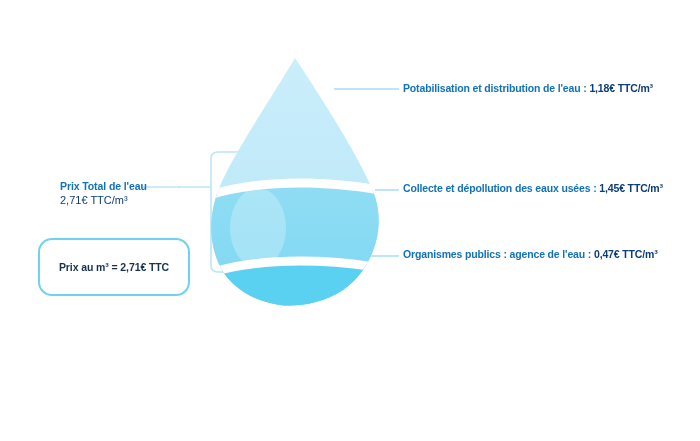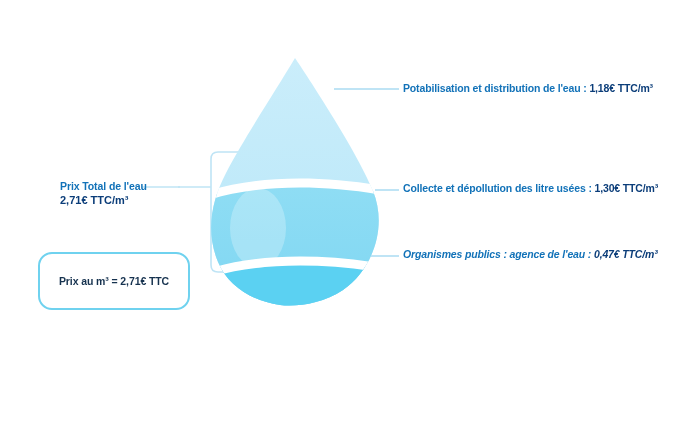--- a/index.html
+++ b/index.html
@@ -37,49 +37,49 @@
     white-space: nowrap;
     line-height: 13px;
   }
   .lbl .amt {
     color: #0b3d79;
     font-weight: bold;
   }
 
   #label-potabilisation { left: 403px; top: 82px; }
   #label-collecte       { left: 403px; top: 182px; }
-  #label-organismes     { left: 403px; top: 248px; font-style: italic; }
+  #label-organismes     { left: 403px; top: 248px; }
 
   #label-total {
     position: absolute;
     left: 60px;
     top: 179px;
     width: 118px;
     text-align: left;
     color: #1272b8;
     font-size: 10.5px;
     line-height: 14px;
     white-space: nowrap;
   }
   #label-total .t-title {
     font-weight: bold;
     display: block;
     letter-spacing: -0.1px;
   }
   #label-total .t-amount {
     display: block;
     color: #0b3d79;
-    font-weight: bold;
+    font-weight: normal;
     font-size: 11px;
   }
 
   #summary-box {
     position: absolute;
     left: 38px;
-    top: 252px;
+    top: 238px;
     width: 152px;
     height: 58px;
     border: 2px solid #6fd2ef;
     border-radius: 14px;
     background: #ffffff;
     display: flex;
     flex-direction: column;
     align-items: center;
     justify-content: center;
     box-sizing: border-box;
@@ -144,21 +144,21 @@
     <line x1="371" y1="256" x2="399" y2="256" stroke="#bfe4f5" stroke-width="2"></line>
 
     <line x1="142" y1="187" x2="180" y2="187" stroke="#bfe4f5" stroke-width="1.6"></line>
   </svg>
 
   <div class="lbl" id="label-potabilisation">
     <span>Potabilisation et distribution de l'eau : </span><span class="amt">1,18€ TTC/m³</span>
   </div>
 
   <div class="lbl" id="label-collecte">
-    <span>Collecte et dépollution des litre usées : </span><span class="amt">1,30€ TTC/m³</span>
+    <span>Collecte et dépollution des eaux usées : </span><span class="amt">1,45€ TTC/m³</span>
   </div>
 
   <div class="lbl" id="label-organismes">
     <span>Organismes publics : agence de l'eau : </span><span class="amt">0,47€ TTC/m³</span>
   </div>
 
   <div id="label-total">
     <span class="t-title">Prix Total de l'eau</span>
     <span class="t-amount">2,71€ TTC/m³</span>
   </div>

